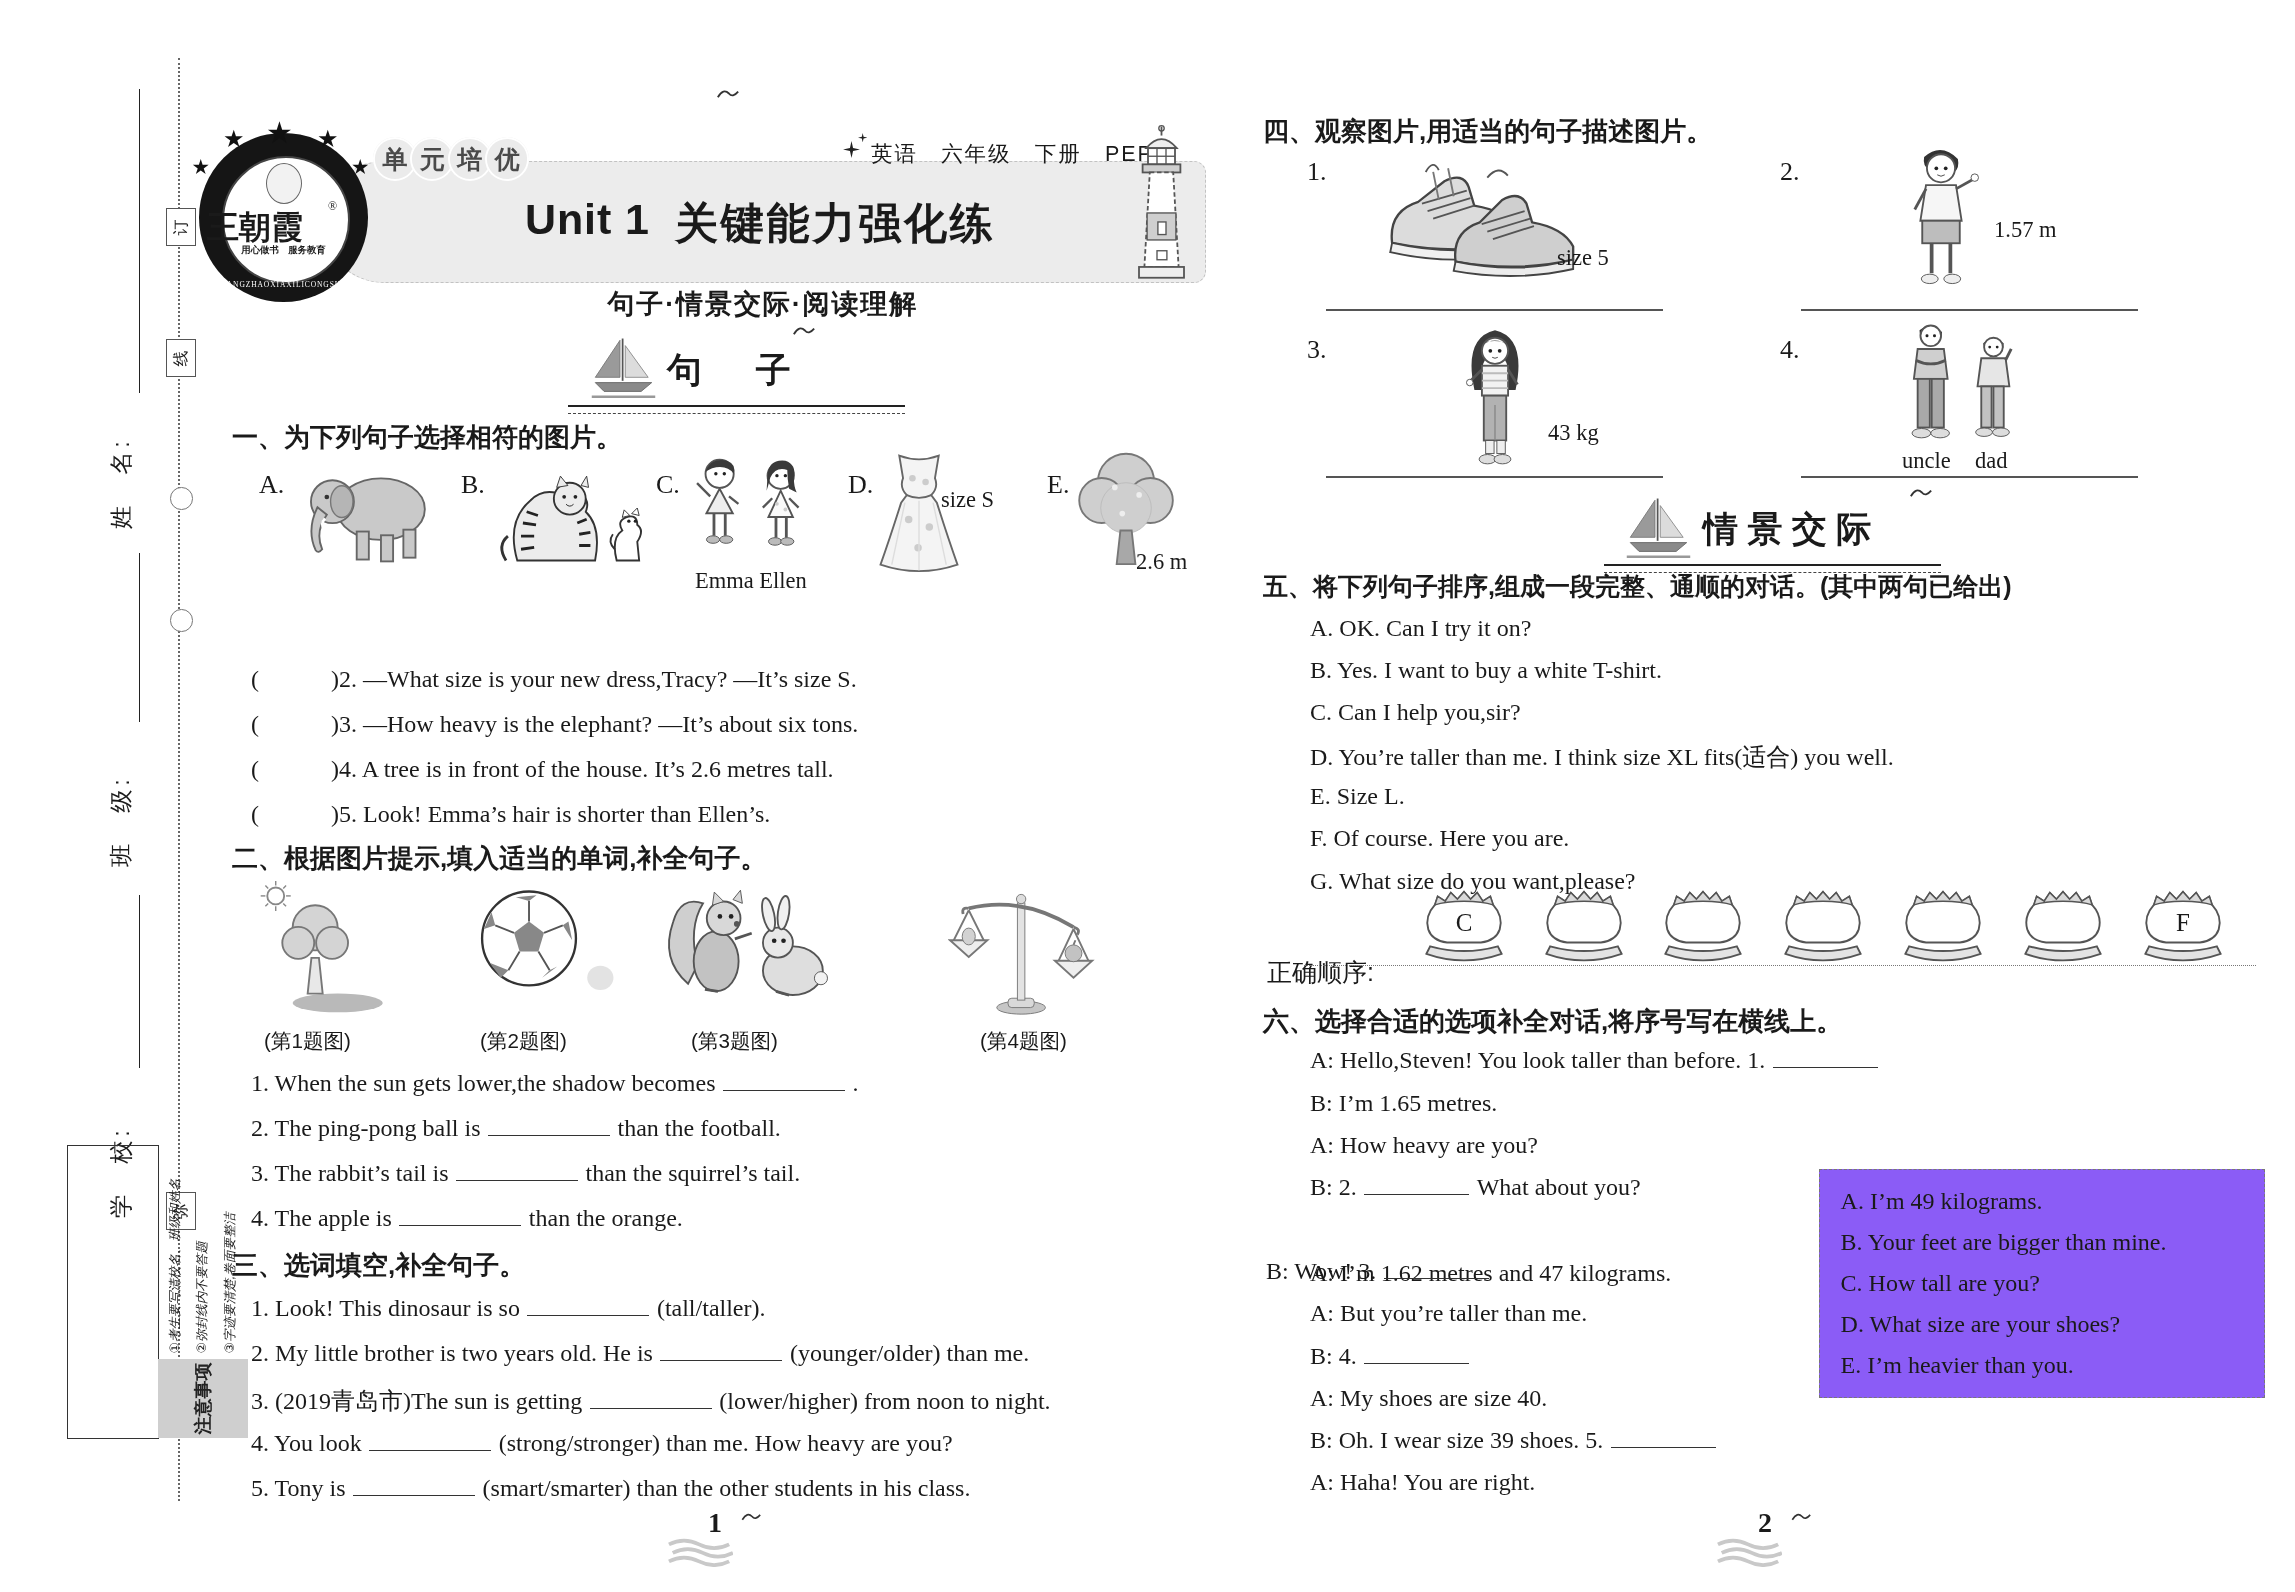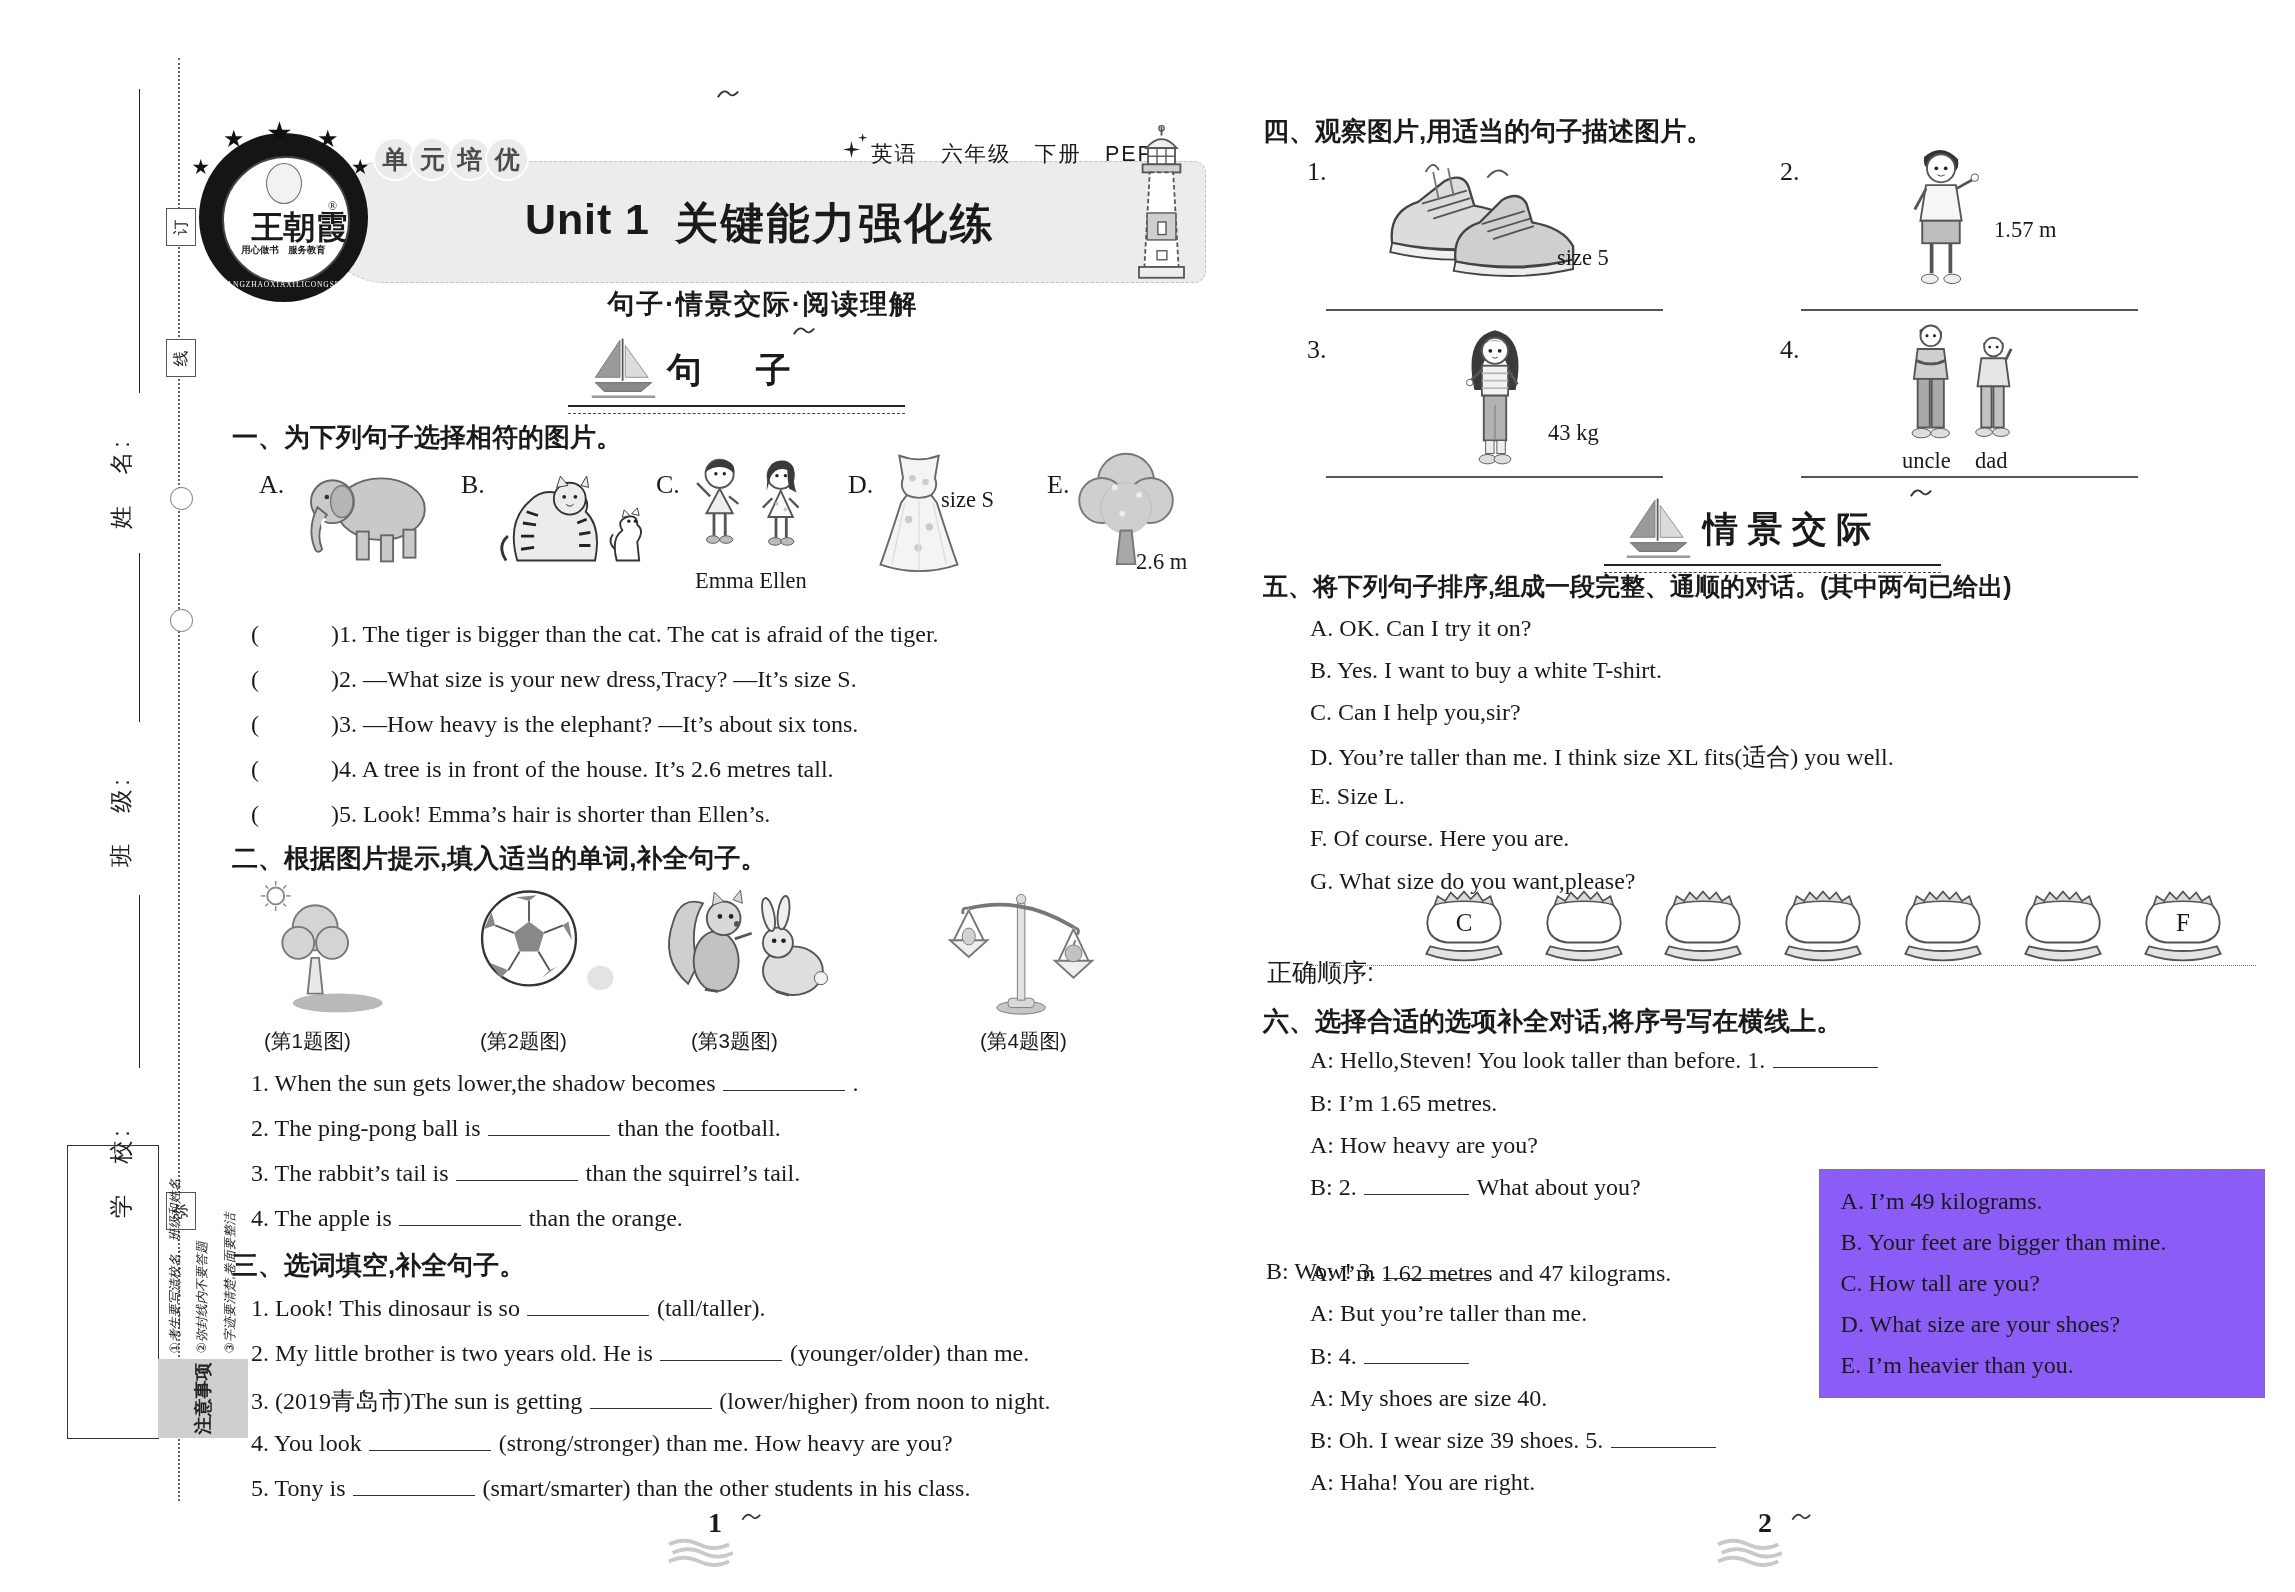--- a/index.html
+++ b/index.html
@@ -82,21 +82,21 @@
 
   <div class="abs" style="left:199px;top:133px;width:169px;height:169px;">
     <div style="position:absolute;inset:0;border-radius:50%;background:#151515;"></div>
     <div style="position:absolute;left:22.5px;top:22.5px;width:124px;height:124px;border-radius:50%;background:#fff;border:2.8px solid #444;"></div>
     <span class="star" style="left:67px;top:-15px;font-size:30px;">★</span>
     <span class="star" style="left:24px;top:-5.6px;font-size:24px;">★</span>
     <span class="star" style="left:118px;top:-5.6px;font-size:24px;">★</span>
     <span class="star" style="left:-7.5px;top:24px;font-size:20.6px;">★</span>
     <span class="star" style="left:152px;top:24px;font-size:20.6px;">★</span>
     <div style="position:absolute;left:67px;top:30px;width:34px;height:39px;border:1.9px solid #666;border-radius:50%;background:#f2f2f2;"></div>
-    <div class="abs" style="left:16px;top:73px;width:169px;text-align:center;font-size:32px;font-weight:bold;font-family:'Liberation Serif','DejaVu Serif',serif;">王朝霞</div>
+    <div class="abs" style="left:8px;top:73px;width:169px;font-size:32px;font-weight:bold;font-family:'Liberation Serif','DejaVu Serif',serif;">王朝霞</div>
     <div class="abs" style="left:129px;top:66px;font-size:12px;">®</div>
     <div class="abs cn" style="left:0;top:111px;width:169px;text-align:center;font-size:9.4px;font-weight:bold;">用心做书　服务教育</div>
     <div class="abs" style="left:0;top:147px;width:169px;text-align:center;font-size:7.5px;color:#fff;letter-spacing:0.9px;">WANGZHAOXIAXILICONGSHU</div>
   </div>
 
   <div class="abs" style="left:373px;top:137px;">
     <span class="tabchar">单</span><span class="tabchar">元</span><span class="tabchar">培</span><span class="tabchar">优</span>
     
   </div>
 
@@ -227,22 +227,20 @@
     <circle cx="36" cy="56" r="24" fill="#cfcfcf" stroke="#777" stroke-width="2"></circle>
     <circle cx="88" cy="56" r="24" fill="#cfcfcf" stroke="#777" stroke-width="2"></circle>
     <circle cx="62" cy="64" r="27" fill="#cfcfcf" stroke="#bbb" stroke-width="1"></circle>
     <circle cx="50" cy="42" r="3" fill="#eee"></circle>
       <circle cx="76" cy="50" r="3" fill="#eee"></circle>
       <circle cx="58" cy="70" r="3" fill="#eee"></circle>
     <path d="M56 88 L52 124 L72 124 L68 88 Z" fill="#a8a8a8" stroke="#777" stroke-width="2"></path>
   </svg>
   <div class="abs en note" style="left:1136px;top:549px;">2.6 m</div>
 
-  <div class="dline" style="left:251px;top:618px;">
-    <span class="en">(　　　)</span><span class="en">1. The tiger is bigger than the cat. The cat is afraid of the tiger.</span></div>
   <div class="dline" style="left:251px;top:663px;">
     <span class="en">(　　　)</span><span class="en">2. —What size is your new dress,Tracy? —It’s size S.</span></div>
   <div class="dline" style="left:251px;top:708px;">
     <span class="en">(　　　)</span><span class="en">3. —How heavy is the elephant? —It’s about six tons.</span></div>
   <div class="dline" style="left:251px;top:753px;">
     <span class="en">(　　　)</span><span class="en">4. A tree is in front of the house. It’s 2.6 metres tall.</span></div>
   <div class="dline" style="left:251px;top:798px;">
     <span class="en">(　　　)</span><span class="en">5. Look! Emma’s hair is shorter than Ellen’s.</span></div>
 
   <div class="abs cnb ex-title" style="left:232px;top:841px;">二、根据图片提示,填入适当的单词,补全句子。</div>

